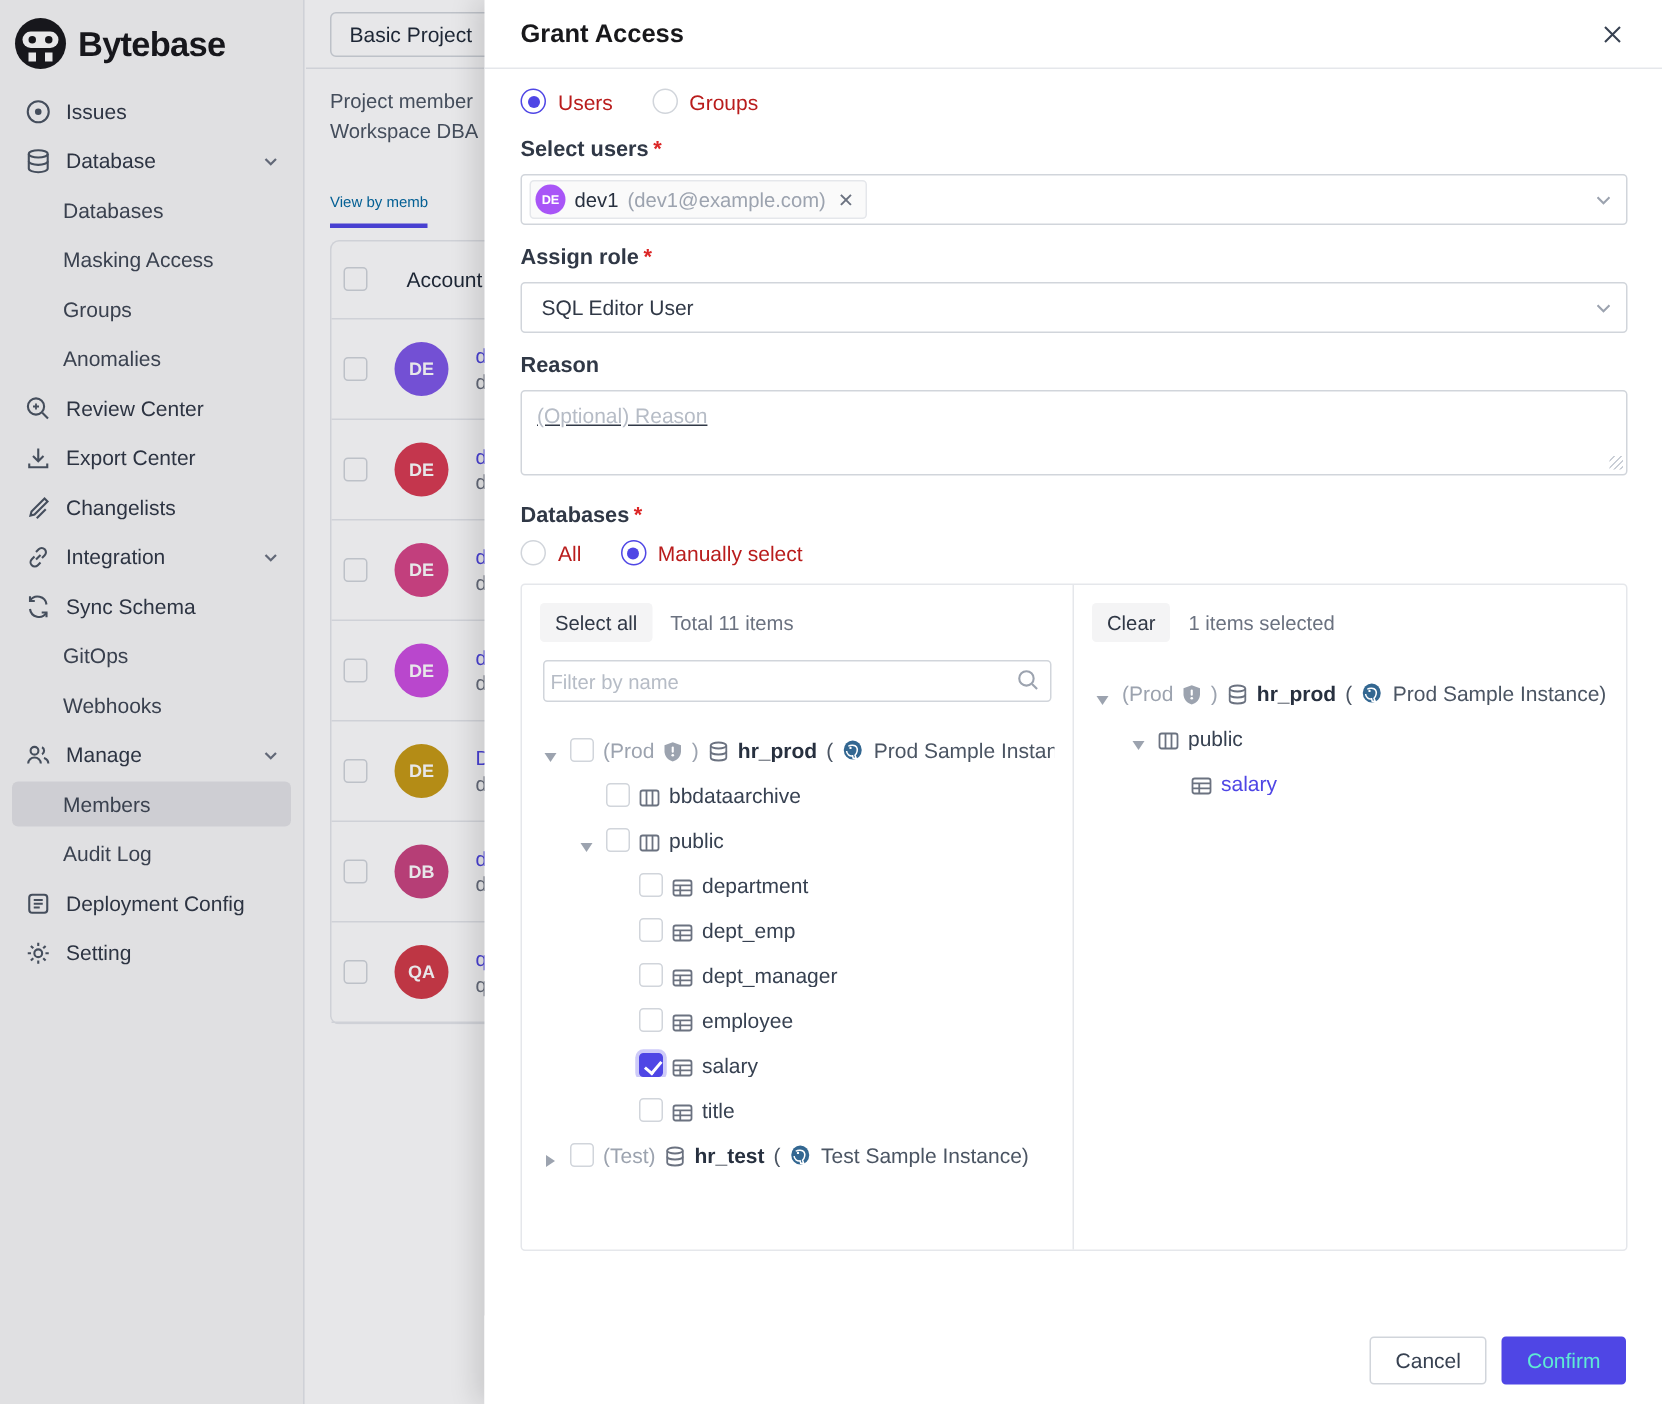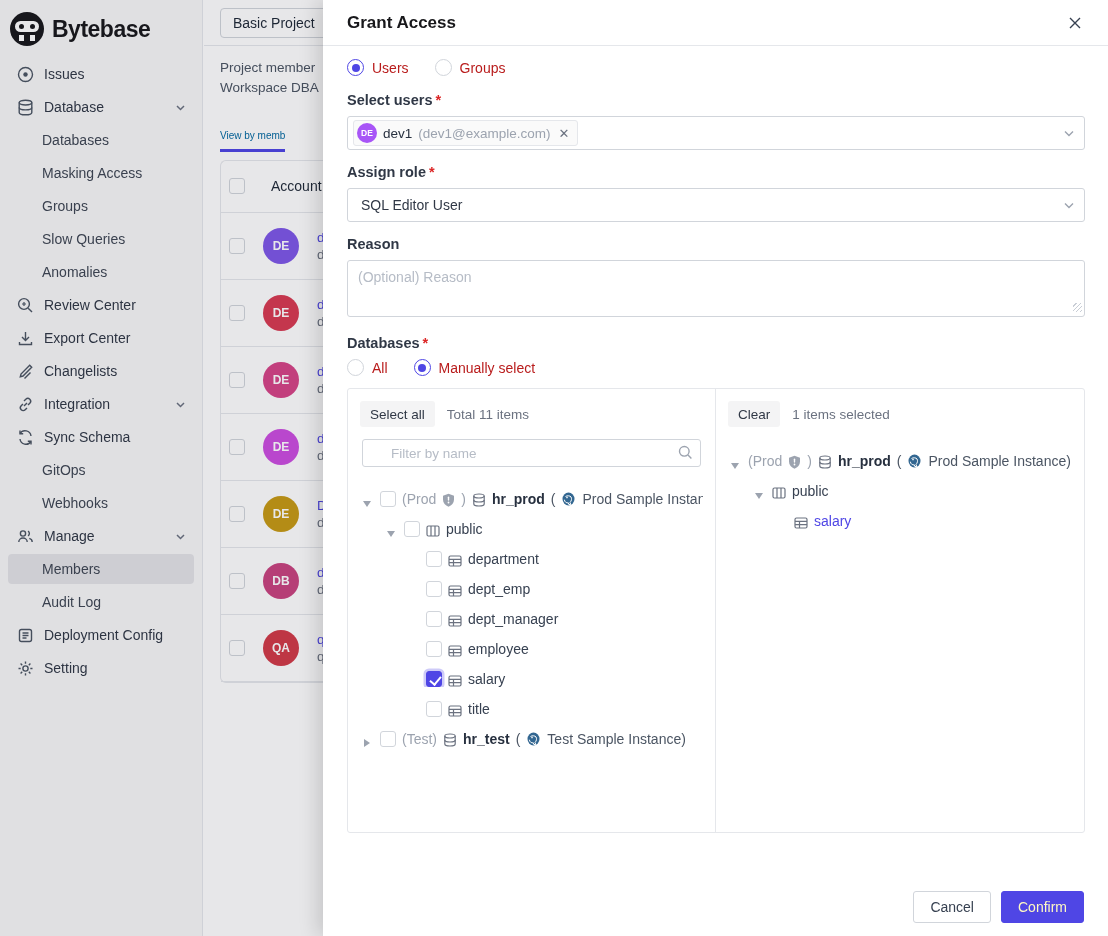--- a/index.html
+++ b/index.html
@@ -76,35 +76,35 @@
   .chip { display:flex; align-items:center; gap:6px; background:#fafafa; border:1px solid #e5e7eb;
     border-radius:3px; height:26px; padding:0 8px 0 3px; }
   .chip-avatar { width:20px; height:20px; border-radius:50%; background:#a855f7; color:#fff;
     font-size:8.5px; font-weight:600; display:flex; align-items:center; justify-content:center; }
   .chip-name { font-size:13.5px; color:#27303f; }
   .chip-email { font-size:13.5px; color:#9ca3af; }
   .chip-x { color:#6b7280; font-size:13px; margin-left:2px; cursor:pointer; line-height:1; }
 
   textarea.reason { width:100%; height:57px; border:1px solid #d1d5db; border-radius:3px; resize:none;
     font-family:"Liberation Sans", sans-serif; font-size:14px; color:#303846; padding:8px 10px;
-    margin-bottom:14px; outline:none; }
+    margin-bottom:14px; outline:none;text-decoration:underline; }
   textarea.reason::placeholder { color:#b6bcc6; }
   .resize-corner { position:absolute; right:26px; margin-top:-32px; width:9px; height:9px;
     background:repeating-linear-gradient(135deg, transparent 0 2px, #c9ced6 2px 3px); pointer-events:none; }
 
   
   .picker { display:flex; border:1px solid #e5e7eb; border-radius:3px; height:445px; margin-top:12px; }
   .pane { flex:1 1 50%; padding:12px 12px; overflow:hidden; }
   .pane.left { border-right:1px solid #e5e7eb; }
   .pane-toolbar { display:flex; align-items:center; gap:12px; margin-bottom:12px; }
   .tool-btn { background:#f4f4f5; border-radius:3px; height:26px; padding:0 10px; font-size:13.5px;
     font-weight:500; color:#303846; display:flex; align-items:center; cursor:pointer; }
   .tool-note { font-size:13.5px; color:#6b7280; }
   .filter { position:relative; margin:0 2px 10px 2px; }
-  .filter input { width:100%; height:28px; border:1px solid #d1d5db; border-radius:3px; padding:0 28px 0 28px;
+  .filter input { width:100%; height:28px; border:1px solid #d1d5db; border-radius:3px; padding:0 28px 0 4px;
     font-family:"Liberation Sans", sans-serif; font-size:13.5px; color:#303846; outline:none; }
   .filter input::placeholder { color:#b6bcc6; }
   .filter .ficon { position:absolute; right:8px; top:6px; color:#9ca3af; display:flex; }
 
   .trow { display:flex; align-items:flex-end; gap:6px; height:30px; font-size:14px; color:#374151;
     white-space:nowrap; overflow:hidden; cursor:pointer; }
   .caret { width:14px; flex:0 0 auto; display:flex; justify-content:center; }
   .caret.down::before { content:''; border-left:4.5px solid transparent; border-right:4.5px solid transparent;
     border-top:6px solid #9ca3af; }
   .caret.right::before { content:''; border-top:4.5px solid transparent; border-bottom:4.5px solid transparent;
@@ -122,21 +122,21 @@
   .indent1 { padding-left:24px; }
   .indent2 { padding-left:66px; }
   .r-indent1 { padding-left:24px; }
   .r-indent2 { padding-left:66px; }
 
   
   .m-footer { position:absolute; left:0; right:0; bottom:0; height:59px; display:flex; align-items:center;
     justify-content:flex-end; gap:10px; padding:0 24px; background:#fff; }
   .btn { height:32px; border-radius:3px; font-size:14px; display:flex; align-items:center; padding:0 16px; cursor:pointer; }
   .btn.ghost { border:1px solid #d1d5db; background:#fff; color:#374151; }
-  .btn.primary { background:#4f46e5; color:#fef9c3; font-weight:500; border:1px solid #4f46e5; }
+  .btn.primary { background:#4f46e5; color:#5eead4; font-weight:500; border:1px solid #4f46e5; }
 </style>
 </head>
 <body>
 
 <div class="stage">
 
   <div class="sidebar">
     <div class="brand">
       <div class="brand-mark">
         <div class="band"></div>
@@ -175,23 +175,20 @@
     <div class="nav-item child">
         <span>Databases</span>
       </div>
     <div class="nav-item child">
         <span>Masking Access</span>
       </div>
     <div class="nav-item child">
         <span>Groups</span>
       </div>
     <div class="nav-item child">
-        <span>Slow Queries</span>
-      </div>
-    <div class="nav-item child">
         <span>Anomalies</span>
       </div>
     <div class="nav-item">
       <span class="nicon">
           <svg class="s" width="17" height="17" viewBox="0 0 17 17" fill="none" stroke="currentColor" stroke-width="1.4">
             <circle cx="7" cy="7" r="5.4"></circle>
             <path d="M11.2 11.2L15 15"></path>
             <path d="M5 7h4M7 5v4" stroke-width="1.2"></path>
           </svg>
         </span>
@@ -476,20 +473,31 @@
                 <svg class="s" width="15" height="15" viewBox="0 0 15 15">
                   <ellipse cx="7.5" cy="7" rx="6" ry="6.4" fill="#336791"></ellipse>
                   <path d="M4.5 4.5c1.5-1 4.5-1 5.5.5s.5 4-1 5.5l.8 2h-2l-.4-1.6c-2 .3-3.9-1-4-3.2" fill="none" stroke="#fff" stroke-width="1"></path>
                   <circle cx="6" cy="5.6" r=".8" fill="#fff"></circle>
                 </svg>
               </span>
             <span class="instname">Prod Sample Instance</span>
           </div>
 
           <div class="trow indent1">
+            <span class="caret"></span>
+            <span class="tcb"></span>
+            <span class="ticon">
+                <svg class="s" width="14" height="12" viewBox="0 0 14 12" fill="none" stroke="#6b7280" stroke-width="1.2">
+                  <rect x="1" y="1" width="12" height="10" rx="1.5"></rect>
+                  <path d="M5 1v10M9 1v10"></path>
+                </svg>
+              </span>
+            <span class="tname">bbdataarchive</span>
+          </div>
+          <div class="trow indent1">
             <span class="caret down"></span>
             <span class="tcb"></span>
             <span class="ticon">
                 <svg class="s" width="14" height="12" viewBox="0 0 14 12" fill="none" stroke="#6b7280" stroke-width="1.2">
                   <rect x="1" y="1" width="12" height="10" rx="1.5"></rect>
                   <path d="M5 1v10M9 1v10"></path>
                 </svg>
               </span>
             <span class="tname">public</span>
           </div>

